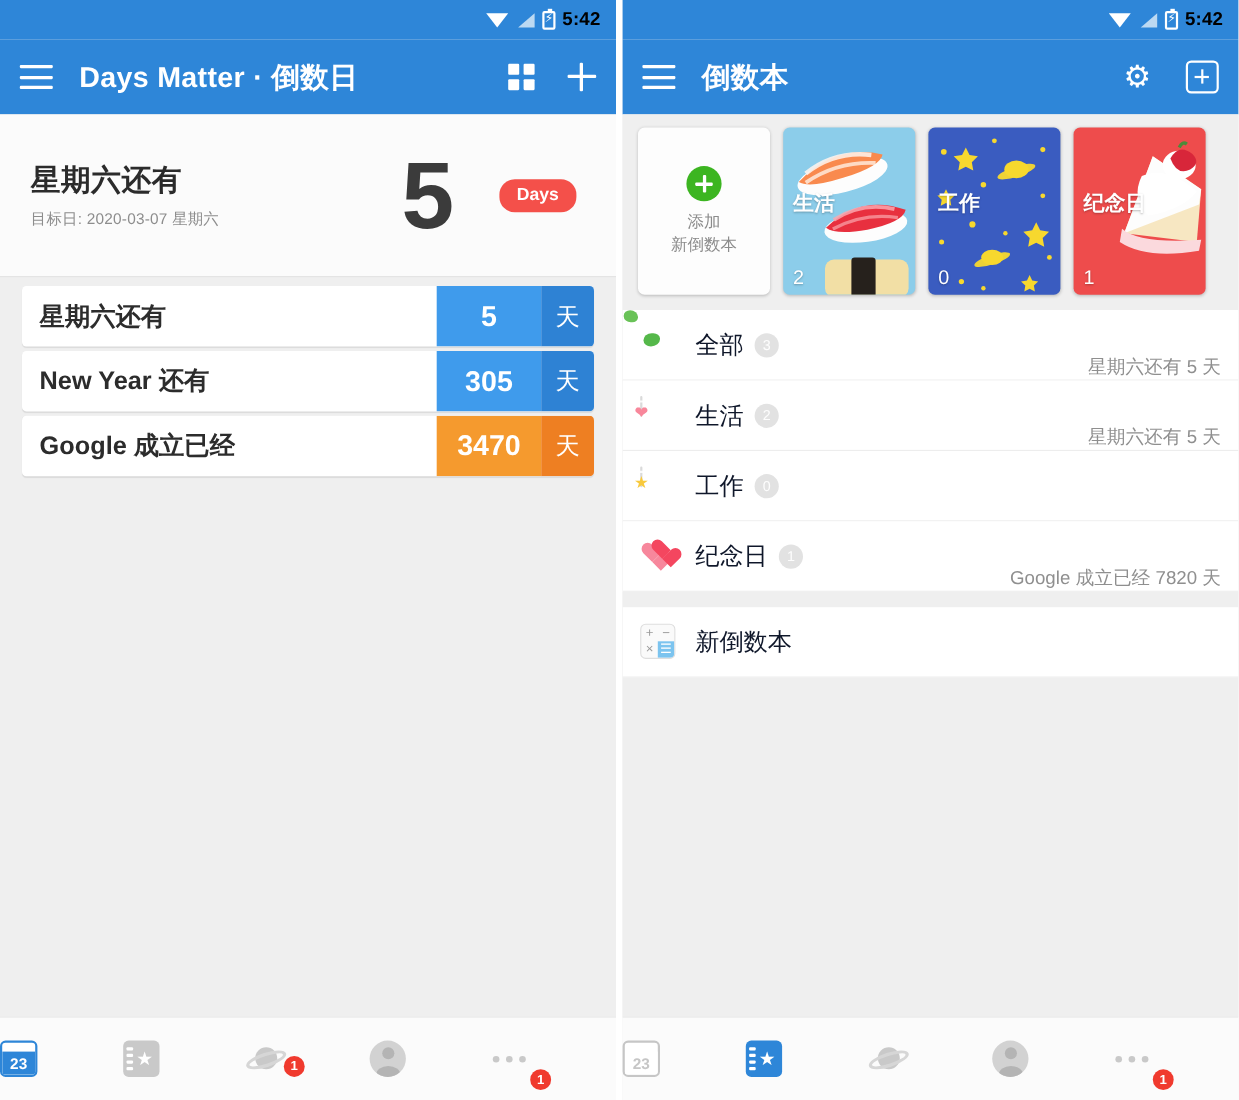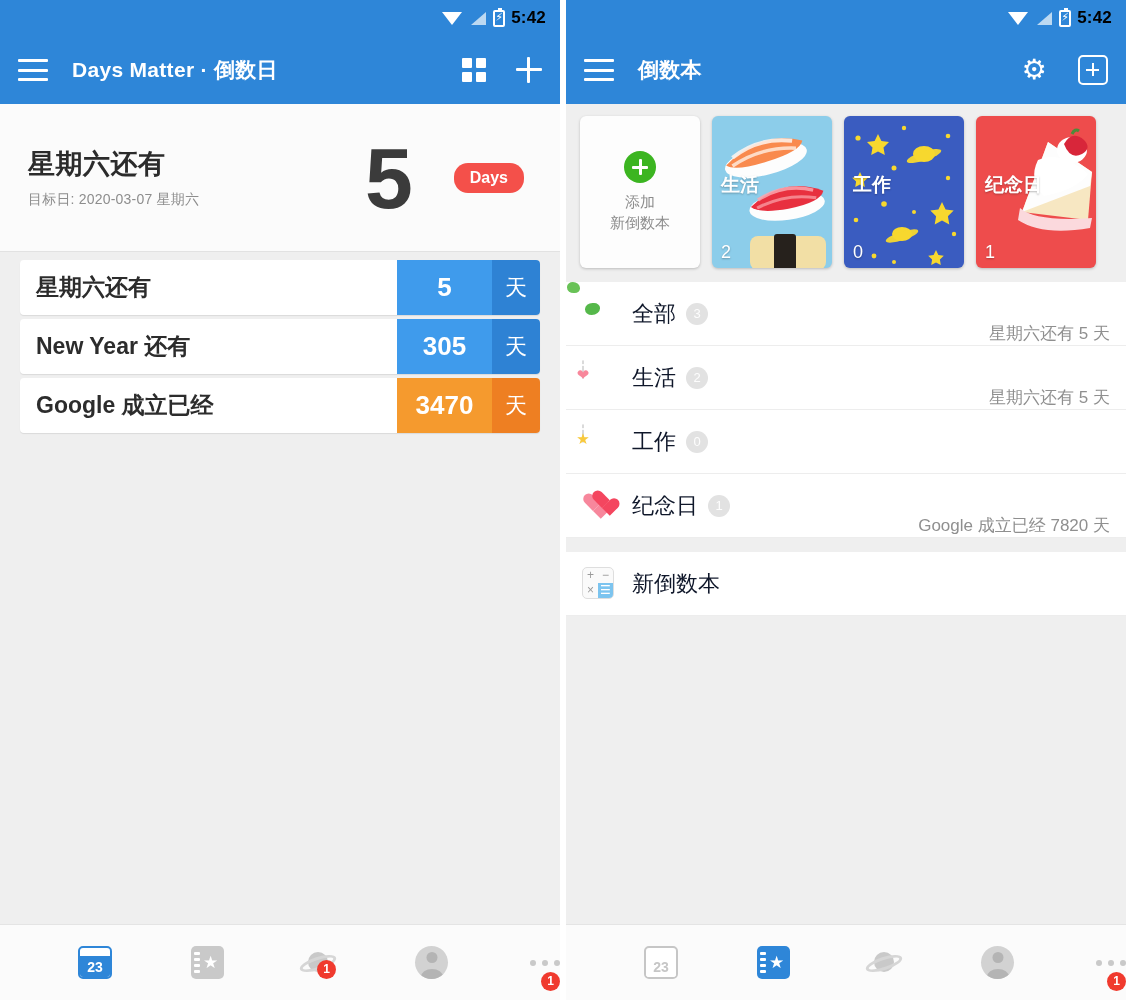--- a/index.html
+++ b/index.html
@@ -47,21 +47,21 @@
 
   
   .appbar {
     height: 68px; background: #2e86d8; display: flex; align-items: center;
     padding: 0 18px; flex: none;
   }
   .hamburger { width: 30px; height: 22px; display:flex; flex-direction:column;
                justify-content:space-between; cursor:pointer; }
   .hamburger span { display:block; height:3px; background:#ffffff; border-radius:1px; }
   .appbar-title {
-    color:#ffffff; font-size: 21px; font-weight: bold; margin-left: 24px;
+    color:#ffffff; font-size: 26px; font-weight: bold; margin-left: 24px;
     white-space: nowrap; letter-spacing: .3px;
   }
   .appbar-actions { margin-left: auto; display:flex; align-items:center; gap: 30px; }
 
   .ico-grid { width: 24px; height: 24px; display:grid;
               grid-template-columns: 1fr 1fr; grid-template-rows: 1fr 1fr; gap: 4px; }
   .ico-grid i { background:#ffffff; border-radius: 1px; display:block; }
   .ico-plus { position:relative; width: 26px; height: 26px; }
   .ico-plus::before, .ico-plus::after {
     content:""; position:absolute; background:#ffffff; border-radius:1px;
@@ -211,21 +211,21 @@
     display:flex; align-items:center; justify-content:center; font-size: 12px;
     color:#9a9a9a; font-style: normal;
   }
   .calcicon i.fill { background:#7cc4ef; color:#ffffff; }
 
   
   .bottomnav {
     height: 76px; background:#fbfbfb; border-top: 1px solid #e4e4e4;
     display:flex; align-items:center; flex:none;
   }
-  .nav-item { flex:1; display:flex; align-items:center; justify-content:flex-end; position:relative; }
+  .nav-item { flex:1; display:flex; align-items:center; justify-content:flex-start; position:relative; }
   .nav-badge {
     position:absolute; top: 12px; margin-left: 34px; min-width: 19px; height: 19px;
     border-radius: 50%; background:#f03a2e; color:#ffffff; font-size: 12px;
     display:flex; align-items:center; justify-content:center; font-weight:bold;
   }
   .nv-cal {
     width: 34px; height: 33px; border-radius: 5px; border: 2px solid #2e86d8;
     background:#ffffff; overflow:hidden; position:relative;
   }
   .nv-cal .hdr { height: 9px; background:#2e86d8; }

